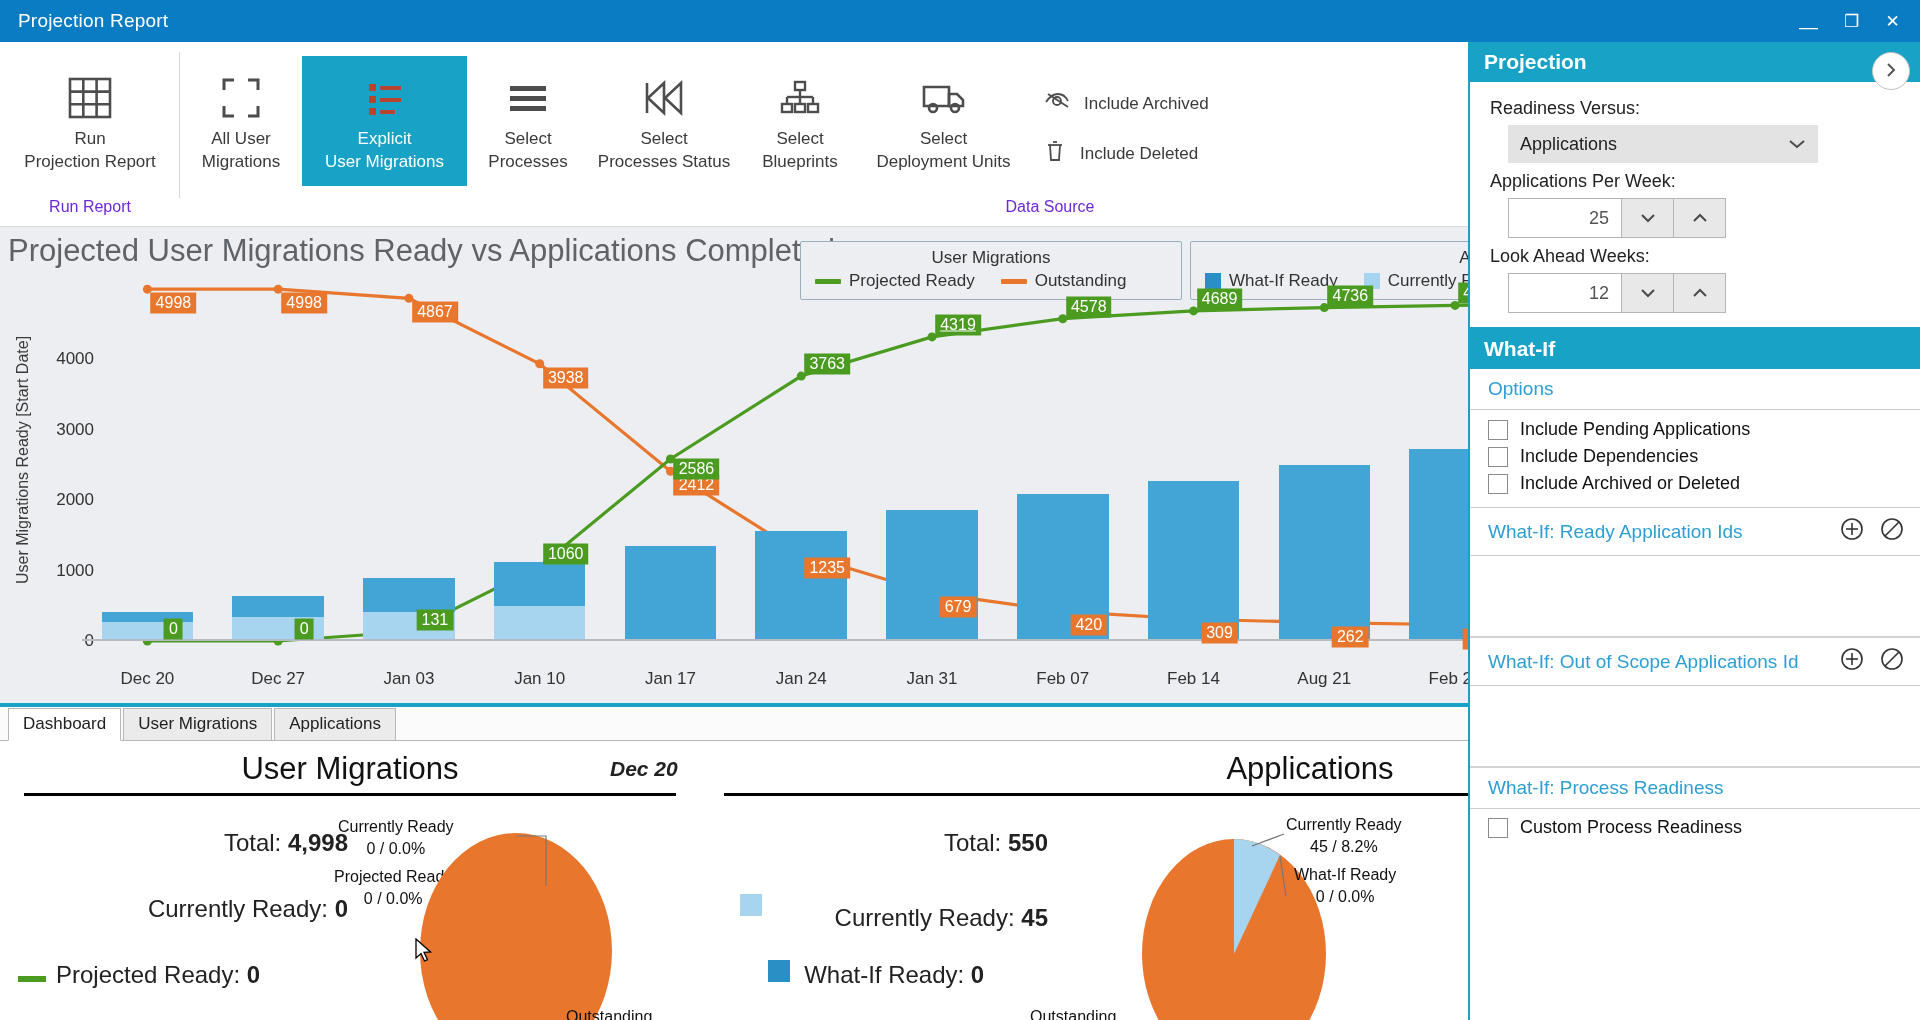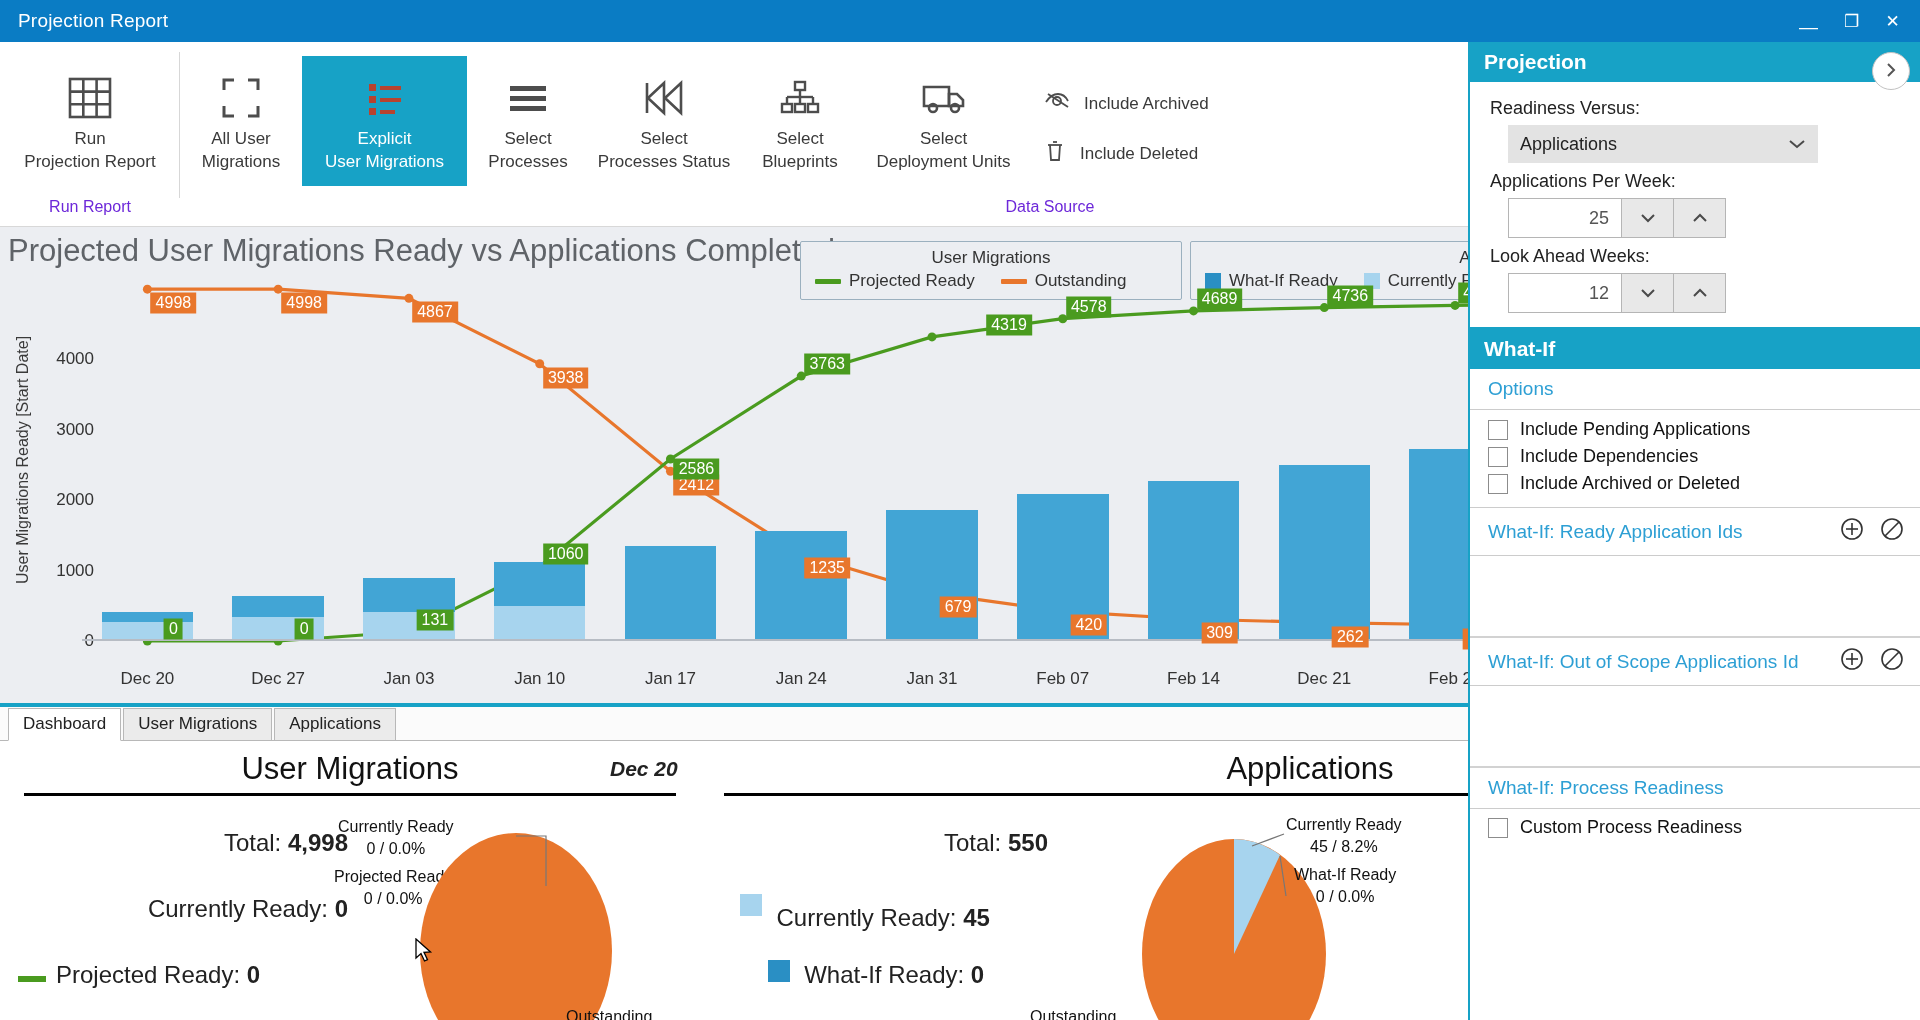--- a/index.html
+++ b/index.html
@@ -456,40 +456,40 @@
       <div class="dlabel o" style="left: 1268.31px; top: 347.555px;">262</div>
       <div class="dlabel o" style="left: 1399.08px; top: 349.738px;">231</div>
       <div class="dlabel o" style="left: 1529.85px; top: 351.427px;">207</div>
       <div class="dlabel o" style="left: 1660.62px; top: 353.187px;">182</div>
       <div class="dlabel g" style="left: 91.3846px; top: 340px;">0</div>
       <div class="dlabel g" style="left: 222.154px; top: 340px;">0</div>
       <div class="dlabel g" style="left: 352.923px; top: 330.778px;">131</div>
       <div class="dlabel g" style="left: 483.692px; top: 265.376px;">1060</div>
       <div class="dlabel g" style="left: 614.462px; top: 157.946px; margin-top: 22px;">2586</div>
       <div class="dlabel g" style="left: 745.231px; top: 75.0848px;">3763</div>
-      <div class="dlabel g" style="left: 927px; top: 35.9424px;">4319</div>
+      <div class="dlabel g" style="left: 876px; top: 35.9424px; text-decoration: underline;">4319</div>
       <div class="dlabel g" style="left: 1006.77px; top: 17.7088px;">4578</div>
       <div class="dlabel g" style="left: 1137.54px; top: 9.8944px;">4689</div>
       <div class="dlabel g" style="left: 1268.31px; top: 6.5856px;">4736</div>
       <div class="dlabel g" style="left: 1399.08px; top: 4.4032px;">4767</div>
       <div class="dlabel g" style="left: 1529.85px; top: 2.7136px;">4791</div>
       <div class="dlabel g" style="left: 1660.62px; top: 0.9536px;">4816</div>
     </div>
 
   <div class="xlabels" id="xlabels">
       <div>Dec 20</div>
       <div>Dec 27</div>
       <div>Jan 03</div>
       <div>Jan 10</div>
       <div>Jan 17</div>
       <div>Jan 24</div>
       <div>Jan 31</div>
       <div>Feb 07</div>
       <div>Feb 14</div>
-      <div>Dec 21</div>
+      <div>Aug 21</div>
       <div>Feb 28</div>
       <div>Mar 07</div>
       <div>Mar 14</div>
     </div>
 </div>
 
 <div class="tabsrow">
   <div class="tab active">Dashboard</div>
   <div class="tab">User Migrations</div>
   <div class="tab">Applications</div>
@@ -554,21 +554,21 @@
       <div class="statcol">
         <div class="statline">
           <span class="txt"><span>Total:</span>
           <b>550</b></span>
         </div>
         <div class="statline" style="padding-left:22px;">
           <span class="mk">
             <svg width="24" height="24">
                 <rect width="22" height="22" fill="#a7d4ee"></rect>
               </svg></span>
-          <span class="txt" style="text-align:left;margin-top:17px;"><span>Currently Ready:</span>
+          <span class="txt" style="text-align:right;margin-top:17px;"><span>Currently Ready:</span>
           <b>45</b></span>
         </div>
         <div class="statline" style="padding-left:50px;">
           <span class="mk">
             <svg width="24" height="24">
                 <rect width="22" height="22" fill="#2a8fc4"></rect>
               </svg></span>
           <span class="txt" style="text-align:left;"><span>What-If Ready:</span>
           <b>0</b></span>
         </div>

